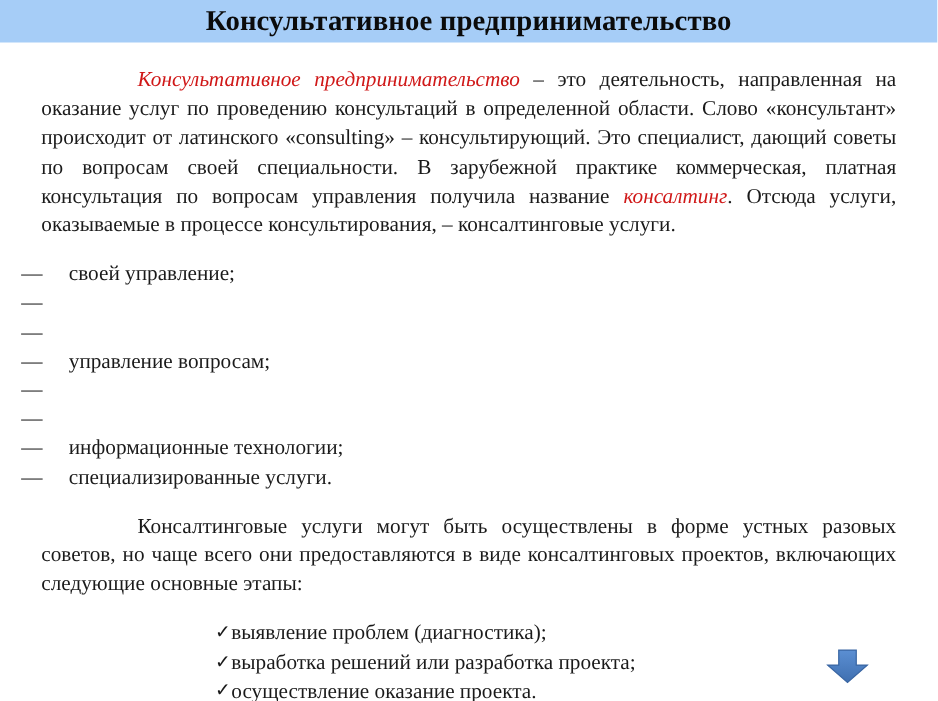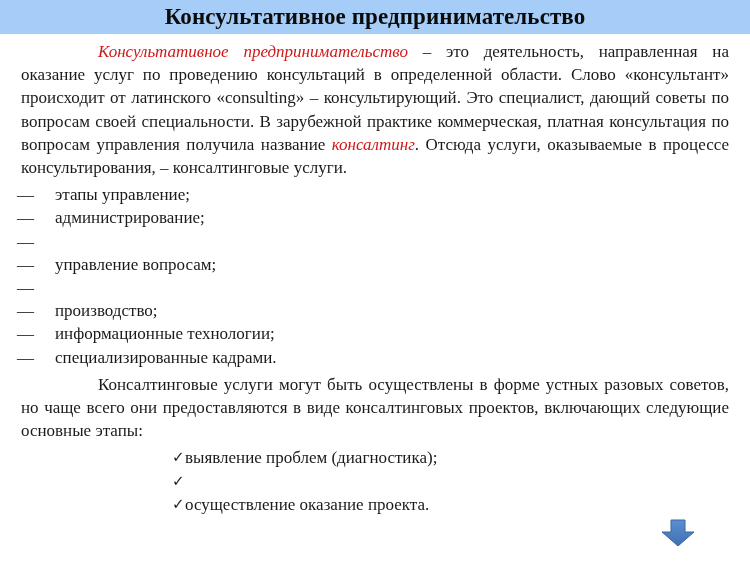--- a/index.html
+++ b/index.html
@@ -16,21 +16,21 @@
       text-align: center;
     }
     .header-title {
       font-weight: bold; font-size: 23px; line-height: 34px; color: #0b0b0b;
       letter-spacing: 0.1px;
     }
     .content {
       position: absolute; left: 17px; top: 36px; width: 716px;
       font-size: 17px; line-height: 23.2px;
     }
-    .para { margin: 4px; text-align: justify; }
+    .para { margin: 16px; text-align: justify; }
     .indent { text-indent: 77px; }
     .red { color: #d01818; font-style: italic; }
     .list { margin: 0; padding: 0; list-style: none; }
     .list li { display: flex; }
     .dash { width: 38px; flex: 0 0 38px; }
     .checks { margin: 0; padding: 0 0 0 155px; list-style: none; }
     .checks li { display: flex; }
     .check { font-family: "DejaVu Sans", sans-serif; font-size: 15px; width: 13px; }
     .arrow {
       position: absolute; left: 661px; top: 519px; width: 34px; height: 28px;
@@ -42,58 +42,57 @@
 <div class="header">
   <span class="header-title">Консультативное предпринимательство</span>
 </div>
 
 <div class="content">
   <p class="para indent"><span class="red">Консультативное предпринимательство</span><span> – это деятельность, направленная на оказание услуг по проведению консультаций в определенной области. Слово «консультант» происходит от латинского «consulting» – консультирующий. Это специалист, дающий советы по вопросам своей специальности. В зарубежной практике коммерческая, платная консультация по вопросам управления получила название </span><span class="red">консалтинг</span><span>. Отсюда услуги, оказываемые в процессе консультирования, – консалтинговые услуги.</span></p>
 
   <ul class="list">
     <li>
         <span class="dash">—</span>
-        <span>этапы управление;</span>
+        <span>своей управление;</span>
       </li>
     <li>
         <span class="dash">—</span>
-        <span>администрирование;</span>
       </li>
     <li>
         <span class="dash">—</span>
       </li>
     <li>
         <span class="dash">—</span>
         <span>управление вопросам;</span>
       </li>
     <li>
         <span class="dash">—</span>
       </li>
     <li>
         <span class="dash">—</span>
-        <span>производство;</span>
       </li>
     <li>
         <span class="dash">—</span>
         <span>информационные технологии;</span>
       </li>
     <li>
         <span class="dash">—</span>
-        <span>специализированные кадрами.</span>
+        <span>специализированные услуги.</span>
       </li>
   </ul>
 
   <p class="para indent">Консалтинговые услуги могут быть осуществлены в форме устных разовых советов, но чаще всего они предоставляются в виде консалтинговых проектов, включающих следующие основные этапы:</p>
   <ul class="checks">
     <li>
         <span class="check">✓</span>
         <span>выявление проблем (диагностика);</span>
       </li>
     <li>
         <span class="check">✓</span>
+        <span>выработка решений или разработка проекта;</span>
       </li>
     <li>
         <span class="check">✓</span>
         <span>осуществление оказание проекта.</span>
       </li>
   </ul>
 </div>
 
 <svg class="arrow" viewBox="0 0 34 28">
   <defs>

